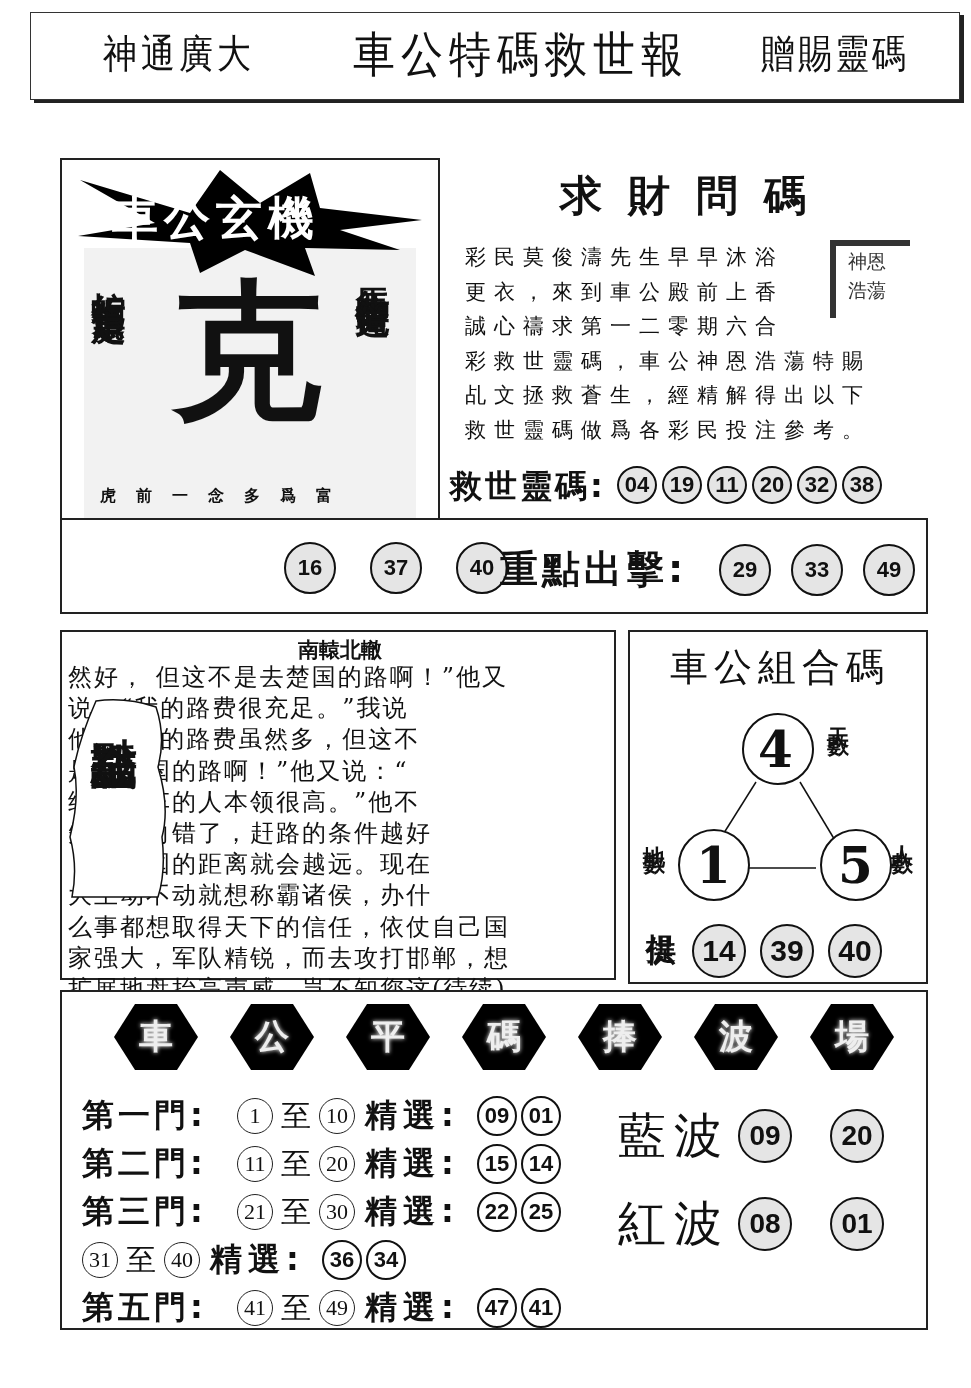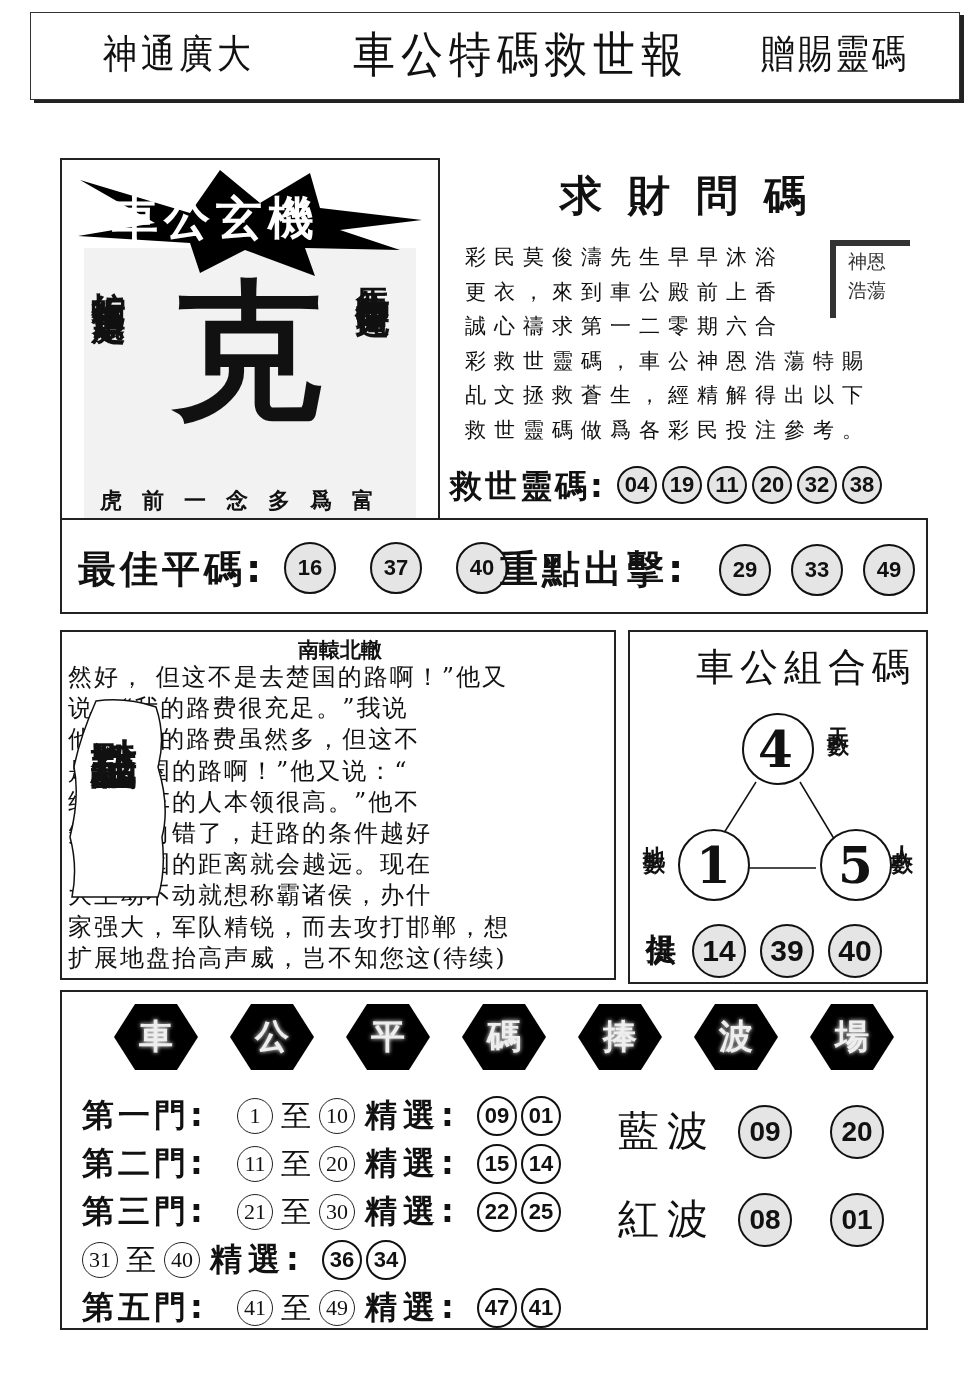--- a/index.html
+++ b/index.html
@@ -21,21 +21,21 @@
   #xj .burst { position:absolute; left:8px; top:8px; width:362px; height:110px; }
   #xj .burst-text { position:absolute; left:50px; top:28px; font-size:46px; color:#fff;
         letter-spacing:6px; font-weight:bold; font-family:"DejaVu Sans",sans-serif; }
   #xj .inner { position:absolute; left:22px; top:88px; width:332px; height:270px; background:#f2f2f2; }
   .vtext { position:absolute; writing-mode:vertical-rl; font-size:34px; line-height:1; letter-spacing:3px;
            font-family:"DejaVu Sans",sans-serif; font-weight:bold; }
   #xj .v1 { left:30px; top:105px; }
   #xj .v2 { left:294px; top:100px; }
   #xj .big { position:absolute; left:110px; top:115px; font-size:150px; font-weight:bold;
              font-family:"DejaVu Serif",serif; line-height:1; }
-  #xj .bottom { position:absolute; left:38px; top:326px; font-size:22px; letter-spacing:20px; font-weight:bold; }
+  #xj .bottom { position:absolute; left:38px; top:326px; font-size:16px; letter-spacing:20px; font-weight:bold; }
 
   
   #qc-title { left:560px; top:168px; font-size:42px; letter-spacing:26px; font-weight:bold; }
   #qc-body { left:465px; top:240px; width:440px; font-size:21px; line-height:34.5px; letter-spacing:8px; }
   #qc-body div { white-space:nowrap; }
   #shen { left:830px; top:240px; width:80px; height:78px; border-left:6px solid #333; border-top:6px solid #333; box-sizing:border-box; }
   #shen span { display:block; font-size:19px; line-height:27px; padding-left:12px; padding-top:2px; color:#333; }
   #jsl-label { left:450px; top:465px; font-size:32px; font-weight:bold; letter-spacing:3px; font-family:"DejaVu Sans",sans-serif; }
   .balls { position:absolute; display:flex; }
   .ball { border:2px solid #111; border-radius:50%; display:flex; align-items:center; justify-content:center;
@@ -55,21 +55,21 @@
   
   #st { left:60px; top:630px; width:556px; height:350px; }
   #st .title { position:absolute; left:0; width:556px; top:4px; text-align:center; font-size:21px; font-weight:bold; font-family:"DejaVu Sans",sans-serif; }
   #st .lines { position:absolute; left:6px; top:30px; width:540px; }
   #st .line { height:31.2px; font-size:24px; line-height:31px; white-space:nowrap; letter-spacing:2px; }
   #st .scroll { position:absolute; left:4px; top:65px; width:104px; height:205px; }
   #st .scroll-text { position:absolute; left:30px; top:70px; writing-mode:vertical-rl; font-size:46px; font-weight:bold; line-height:1; letter-spacing:2px; font-family:"DejaVu Sans",sans-serif; }
 
   
   #cb { left:628px; top:630px; width:300px; height:354px; }
-  #cb .title { position:absolute; left:0; width:300px; top:10px; text-align:center; font-size:38px; letter-spacing:6px; font-family:"DejaVu Sans",sans-serif;padding-left:26px; }
+  #cb .title { position:absolute; left:0; width:300px; top:10px; text-align:center; font-size:38px; letter-spacing:6px; font-family:"DejaVu Sans",sans-serif; }
   #cb svg { position:absolute; left:0; top:0; }
   .bignum { font-family:"DejaVu Serif",serif; font-weight:bold; }
   .small-v { position:absolute; writing-mode:vertical-rl; font-size:22px; line-height:1; letter-spacing:6px; font-weight:bold; }
   #cb .provide { position:absolute; left:10px; top:278px; writing-mode:vertical-rl; font-size:30px; letter-spacing:2px; font-weight:bold; }
   #cb .cballs { left:62px; top:292px; gap:14px; }
   #cb .cballs .ball { width:54px; height:54px; font-size:30px; }
 
   
   #bt { left:60px; top:990px; width:868px; height:340px; }
   .hex { position:absolute; top:12px; width:48px; height:66px; background:#000; color:#eee;
@@ -78,21 +78,21 @@
          text-shadow:0 0 4px #fff; font-family:"DejaVu Serif",serif; }
   .men { position:absolute; left:20px; display:flex; align-items:center; height:44px; }
   .men .lab { font-size:32px; letter-spacing:4px; width:155px; font-family:"DejaVu Sans",sans-serif; font-weight:bold; }
   .men .r { width:36px; height:36px; border:1.5px solid #222; border-radius:50%; display:flex; align-items:center; justify-content:center;
             font-family:"Liberation Serif",serif; font-size:22px; box-sizing:border-box; }
   .men .zhi { font-size:30px; margin:0 8px; font-family:"DejaVu Sans",sans-serif; }
   .men .jx { font-size:32px; letter-spacing:6px; margin-left:10px; width:112px; font-family:"DejaVu Sans",sans-serif; font-weight:bold; }
   .men .pick { width:40px; height:40px; border:2px solid #111; border-radius:50%; display:flex; align-items:center; justify-content:center;
                font-family:"Liberation Sans",sans-serif; font-weight:bold; font-size:22px; margin-right:4px; box-sizing:border-box; }
   .wave { position:absolute; left:556px; display:flex; align-items:center; }
-  .wave .lab { font-size:41px; letter-spacing:8px; width:120px; font-family:Liberation Mono, monospace; }
+  .wave .lab { font-size:48px; letter-spacing:8px; width:120px; font-family:Liberation Mono, monospace; }
   .wave .ball { width:54px; height:54px; font-size:28px; margin-right:38px; }
 </style>
 </head>
 <body>
 
 <div id="hdr" class="abs">
   <span class="l">神通廣大</span>
   <span class="c">車公特碼救世報</span>
   <span class="r">贈賜靈碼</span>
 </div>
@@ -126,21 +126,20 @@
 <div id="jsl-balls" class="balls">
   <div class="ball">04</div>
   <div class="ball">19</div>
   <div class="ball">11</div>
   <div class="ball">20</div>
   <div class="ball">32</div>
   <div class="ball">38</div>
 </div>
 
 <div id="bp" class="box">
-  <div class="lab lab1">最佳平碼:</div>
   <div class="balls b1">
     <div class="ball">16</div>
     <div class="ball">37</div>
     <div class="ball">40</div>
   </div>
   <div class="lab lab2">重點出擊:</div>
   <div class="balls b2">
     <div class="ball">29</div>
     <div class="ball">33</div>
     <div class="ball">49</div>
@@ -151,20 +150,21 @@
   <div class="title">南轅北轍</div>
   <div class="lines">
     <div class="line">然好，  但这不是去楚国的路啊！”他又</div>
     <div class="line">      说：“我的路费很充足。”我说</div>
     <div class="line">      他：“你的路费虽然多，但这不</div>
     <div class="line">      是去楚国的路啊！”他又说：“</div>
     <div class="line">      给我驾车的人本领很高。”他不</div>
     <div class="line">      知道方向错了，赶路的条件越好</div>
     <div class="line">      ，离楚国的距离就会越远。现在</div>
     <div class="line">      大王动不动就想称霸诸侯，办什</div>
+    <div class="line">么事都想取得天下的信任，依仗自己国</div>
     <div class="line">家强大，军队精锐，而去攻打邯郸，想</div>
     <div class="line">扩展地盘抬高声威，岂不知您这(待续)</div>
   </div>
   <svg class="scroll" viewBox="0 0 104 205">
     <path d="M30,4 Q60,0 90,10 Q100,40 92,70 Q104,110 96,140 Q100,175 92,200 L6,200 Q12,170 4,140 Q14,100 8,70 Q14,40 30,4 Z" fill="#fff" stroke="#111" stroke-width="1.5"></path>
   </svg>
   <div class="scroll-text">點語成金</div>
 </div>
 
 <div id="cb" class="box">

